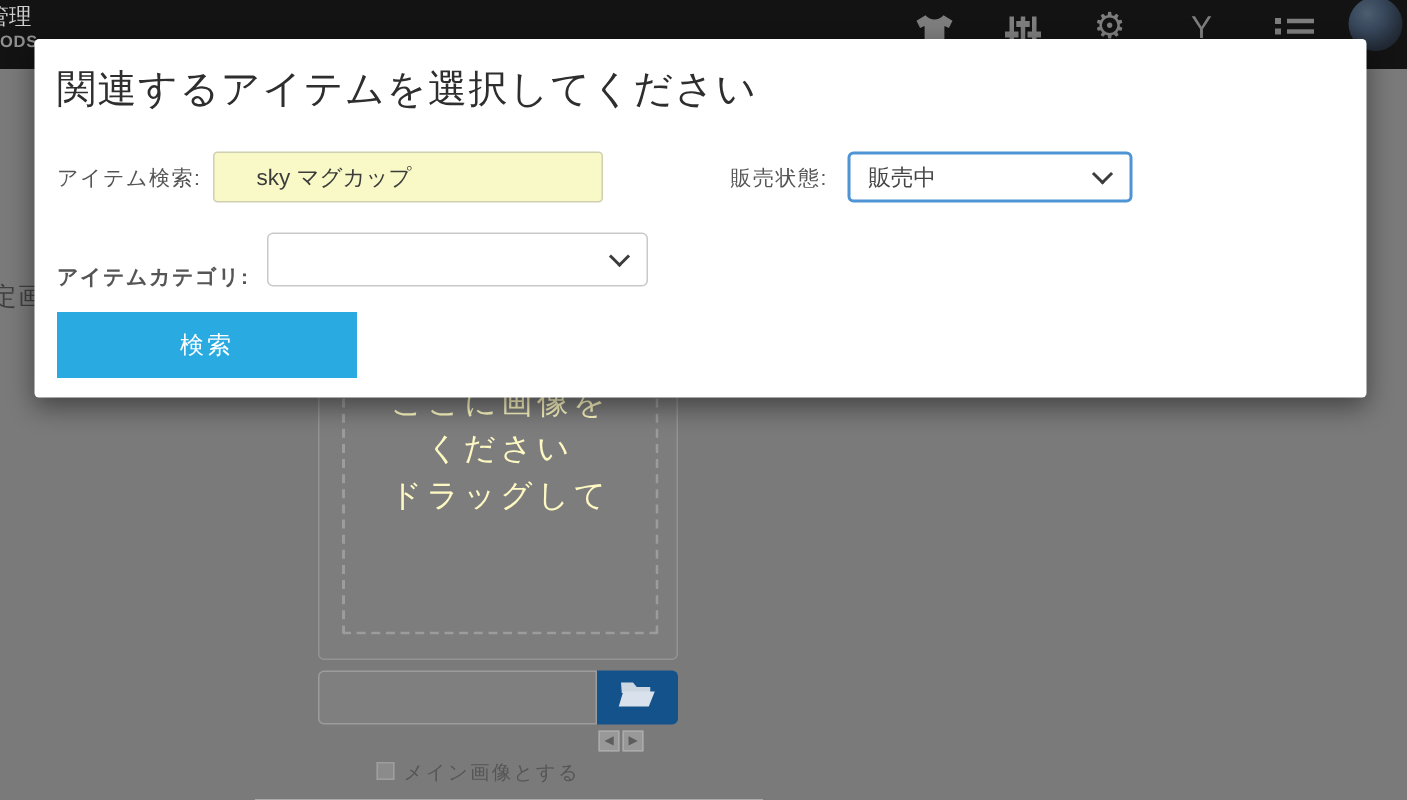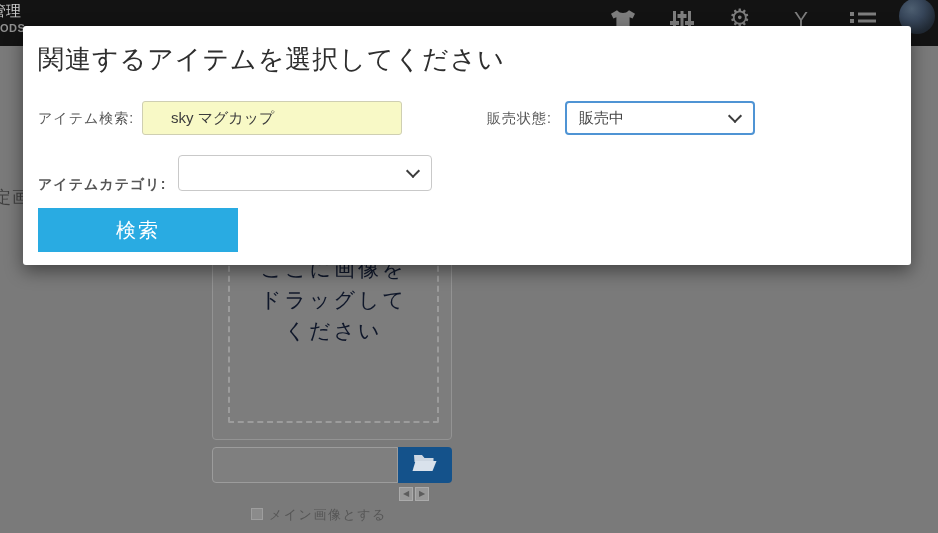--- a/index.html
+++ b/index.html
@@ -20,21 +20,21 @@
 
   
   .side-label-clip{position:absolute;left:0;top:138px;width:26px;height:22px;overflow:hidden;
     color:#3f3f3f;font-size:17px;letter-spacing:1px;margin-top:48px;}
   .side-label-clip span{display:inline-block;margin-left:-6px;white-space:nowrap;}
 
   .thumb-panel{position:absolute;left:212px;top:170px;width:240px;height:270px;background:#7d7d7d;
     border:1px solid #939393;border-radius:4px;box-sizing:border-box;}
   .dropzone{position:absolute;left:228px;top:185px;width:211px;height:238px;box-sizing:border-box;
     border:2px dashed #9c9c9c;border-radius:2px;text-align:center;}
-  .dropzone .dz-line{display:block;color:#0f172a;font-size:21px;line-height:31px;letter-spacing:3px;}
+  .dropzone .dz-line{display:block;color:#fef9c3;font-size:21px;line-height:31px;letter-spacing:3px;}
   .dz-text{padding-top:66px;}
 
   .file-input{position:absolute;left:212px;top:447px;width:186px;height:36px;background:#7f7f7f;
     border:1px solid #9c9c9c;border-radius:4px 0 0 4px;box-sizing:border-box;}
   .folder-btn{position:absolute;left:398px;top:447px;width:54px;height:36px;background:#14528b;
     border-radius:0 4px 4px 0;display:flex;align-items:center;justify-content:center;}
 
   .pager{position:absolute;left:399px;top:487px;display:flex;gap:2px;}
   .pager-btn{width:14px;height:14px;background:#989898;border:1px solid #ababab;box-sizing:border-box;
     color:#5d5d5d;font-size:8px;line-height:12px;text-align:center;padding:0;}
@@ -55,38 +55,38 @@
   .yellow-input{position:absolute;left:119px;top:75px;width:260px;height:34px;box-sizing:border-box;
     background:#f8f9c6;border:1px solid #cfcfb2;border-radius:3px;font-size:15px;color:#3c3c3c;
     padding:0 28px;font-family:inherit;}
   .sel{position:absolute;box-sizing:border-box;background:#ffffff;border-radius:4px;
     font-size:15px;color:#444444;display:flex;align-items:center;padding:0 12px;}
   .sel-status{left:542px;top:75px;width:190px;height:34px;border:2px solid #4f94d4;}
   .sel-category{left:155px;top:129px;width:254px;height:36px;border:1px solid #c9c9c9;}
   .chev{position:absolute;right:13px;top:50%;width:8px;height:8px;margin-top:-7px;
     border-right:2px solid #3c3c3c;border-bottom:2px solid #3c3c3c;transform:rotate(45deg);}
   .search-btn{position:absolute;left:15px;top:182px;width:200px;height:44px;background:#29abe2;
-    border:none;color:#ffffff;font-size:20px;letter-spacing:2px;font-family:inherit;}
+    border:none;color:#ffffff;font-size:16px;letter-spacing:2px;font-family:inherit;}
 </style>
 </head>
 <body>
 
 <div class="stage">
 
   <div class="side-label-clip">
     <span>定画</span>
   </div>
 
   <div class="thumb-panel"></div>
 
   <div class="dropzone">
     <div class="dz-text">
       <span class="dz-line">ここに画像を</span>
+      <span class="dz-line">ください</span>
       <span class="dz-line">ドラッグして</span>
-      <span class="dz-line">ください</span>
     </div>
   </div>
 
   <div class="file-input"></div>
   <div class="folder-btn">
     <span>
       <svg width="26" height="20" viewBox="0 0 26 20">
         <path d="M2 2 h8 l2.5 3 h9 v4 h-19 z" fill="#cdd7e2"></path>
         <path d="M3.5 8 h21 l-4 10 h-20 z" fill="#d9e2ec"></path>
       </svg>

